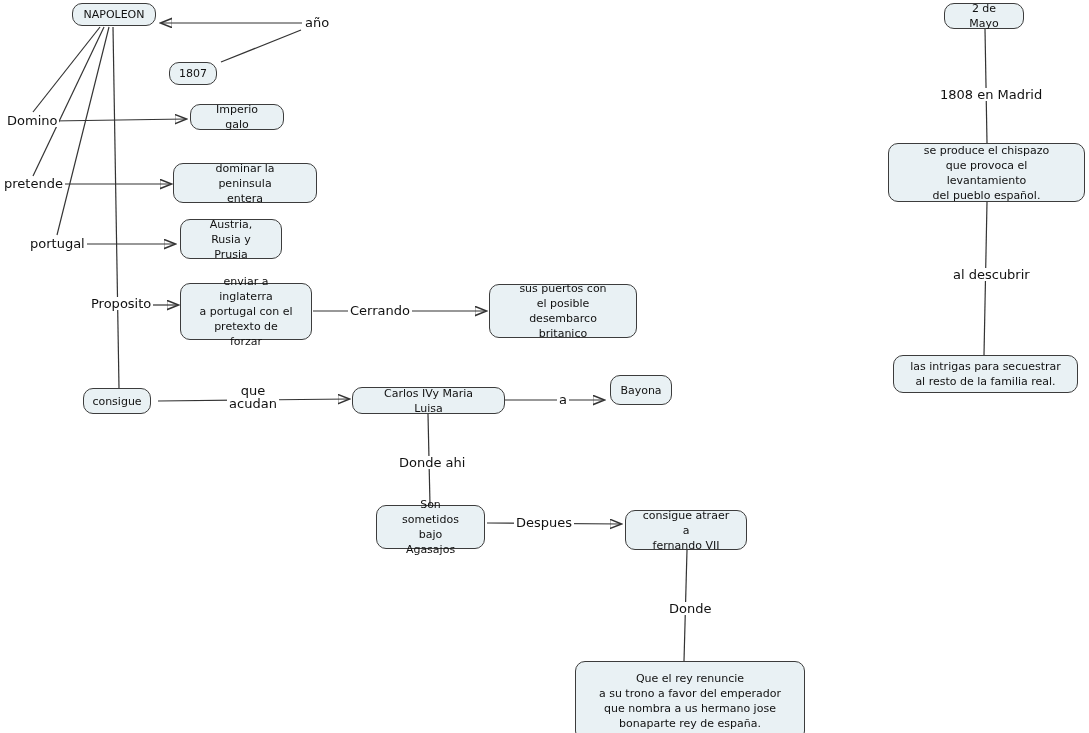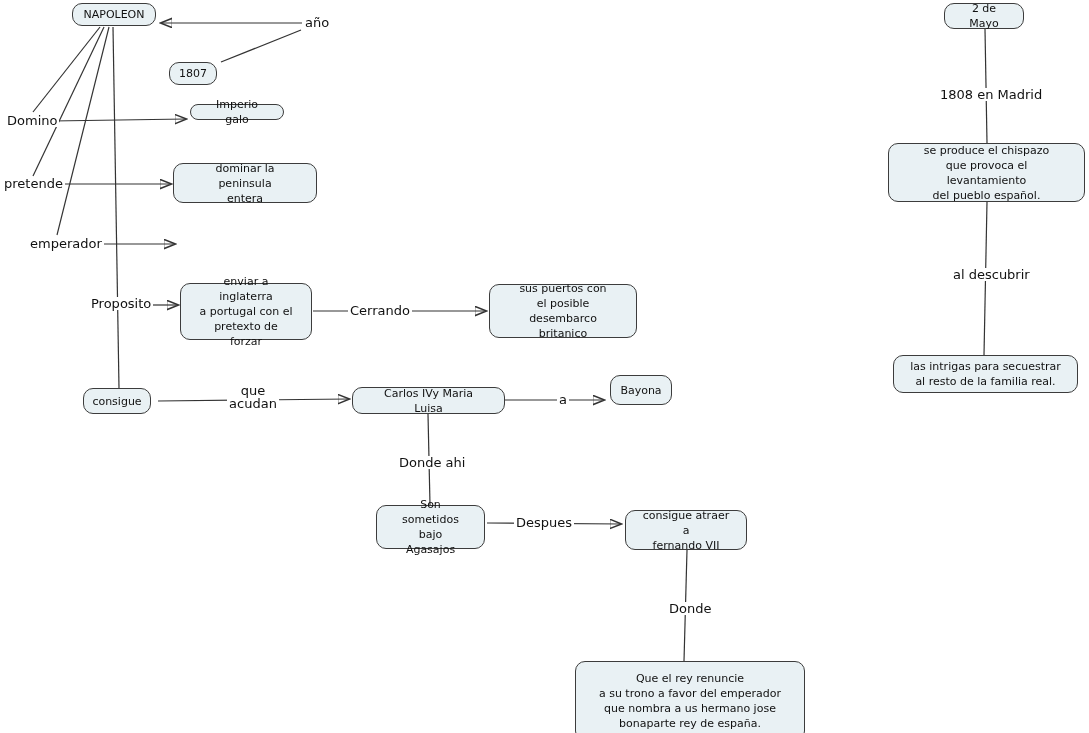--- a/index.html
+++ b/index.html
@@ -73,23 +73,25 @@
     <line x1="85" y1="244" x2="175" y2="244" marker-end="url(#arrow)"></line>
     <line x1="148" y1="305" x2="178" y2="305" marker-end="url(#arrow)"></line>
     <line x1="158" y1="401" x2="349" y2="399" marker-end="url(#arrow)"></line>
     <line x1="313" y1="311" x2="486" y2="311" marker-end="url(#arrow)"></line>
     <line x1="505" y1="400" x2="604" y2="400" marker-end="url(#arrow)"></line>
     <line x1="487" y1="523" x2="621" y2="524" marker-end="url(#arrow)"></line>
   </svg>
 
   <div class="node" style="left:72px;top:3px;width:84px;height:23px">NAPOLEON</div>
   <div class="node" style="left:169px;top:62px;width:48px;height:23px">1807</div>
-  <div class="node" style="left:190px;top:104px;width:94px;height:16px">Imperio galo</div>
+  <div class="node" style="left:190px;top:104px;width:94px;height:26px">Imperio galo</div>
   <div class="node" style="left:173px;top:163px;width:144px;height:40px">dominar la peninsula
 entera</div>
+  <div class="node" style="left:180px;top:219px;width:102px;height:40px">Austria,
+Rusia y Prusia</div>
   <div class="node" style="left:180px;top:283px;width:132px;height:57px">enviar a inglaterra
 a portugal con el
 pretexto de forzar</div>
   <div class="node" style="left:489px;top:284px;width:148px;height:54px">sus puertos con
 el posible
 desembarco britanico</div>
   <div class="node" style="left:83px;top:388px;width:68px;height:26px">consigue</div>
   <div class="node" style="left:352px;top:387px;width:153px;height:27px">Carlos IVy Maria Luisa</div>
   <div class="node" style="left:610px;top:375px;width:62px;height:30px">Bayona</div>
   <div class="node" style="left:376px;top:505px;width:109px;height:44px">Son sometidos
@@ -103,21 +105,21 @@
   <div class="node" style="left:944px;top:3px;width:80px;height:26px">2 de Mayo</div>
   <div class="node" style="left:888px;top:143px;width:197px;height:59px">se produce el chispazo
 que provoca el levantamiento
 del pueblo español.</div>
   <div class="node" style="left:893px;top:355px;width:185px;height:38px">las intrigas para secuestrar
 al resto de la familia real.</div>
 
   <div class="edge-label" style="left:303px;top:16px">año</div>
   <div class="edge-label" style="left:5px;top:114px">Domino</div>
   <div class="edge-label" style="left:2px;top:177px">pretende</div>
-  <div class="edge-label" style="left:28px;top:237px">emperador</div>
+  <div class="edge-label" style="left:28px;top:237px">portugal</div>
   <div class="edge-label" style="left:89px;top:297px">Proposito</div>
   <div class="edge-label" style="left:348px;top:304px">Cerrando</div>
   <div class="edge-label" style="left:227px;top:384px;width:52px">que
 acudan</div>
   <div class="edge-label" style="left:557px;top:393px">a</div>
   <div class="edge-label" style="left:397px;top:456px">Donde ahi</div>
   <div class="edge-label" style="left:514px;top:516px">Despues</div>
   <div class="edge-label" style="left:667px;top:602px">Donde</div>
   <div class="edge-label" style="left:938px;top:88px">1808 en Madrid</div>
   <div class="edge-label" style="left:951px;top:268px">al descubrir</div>

